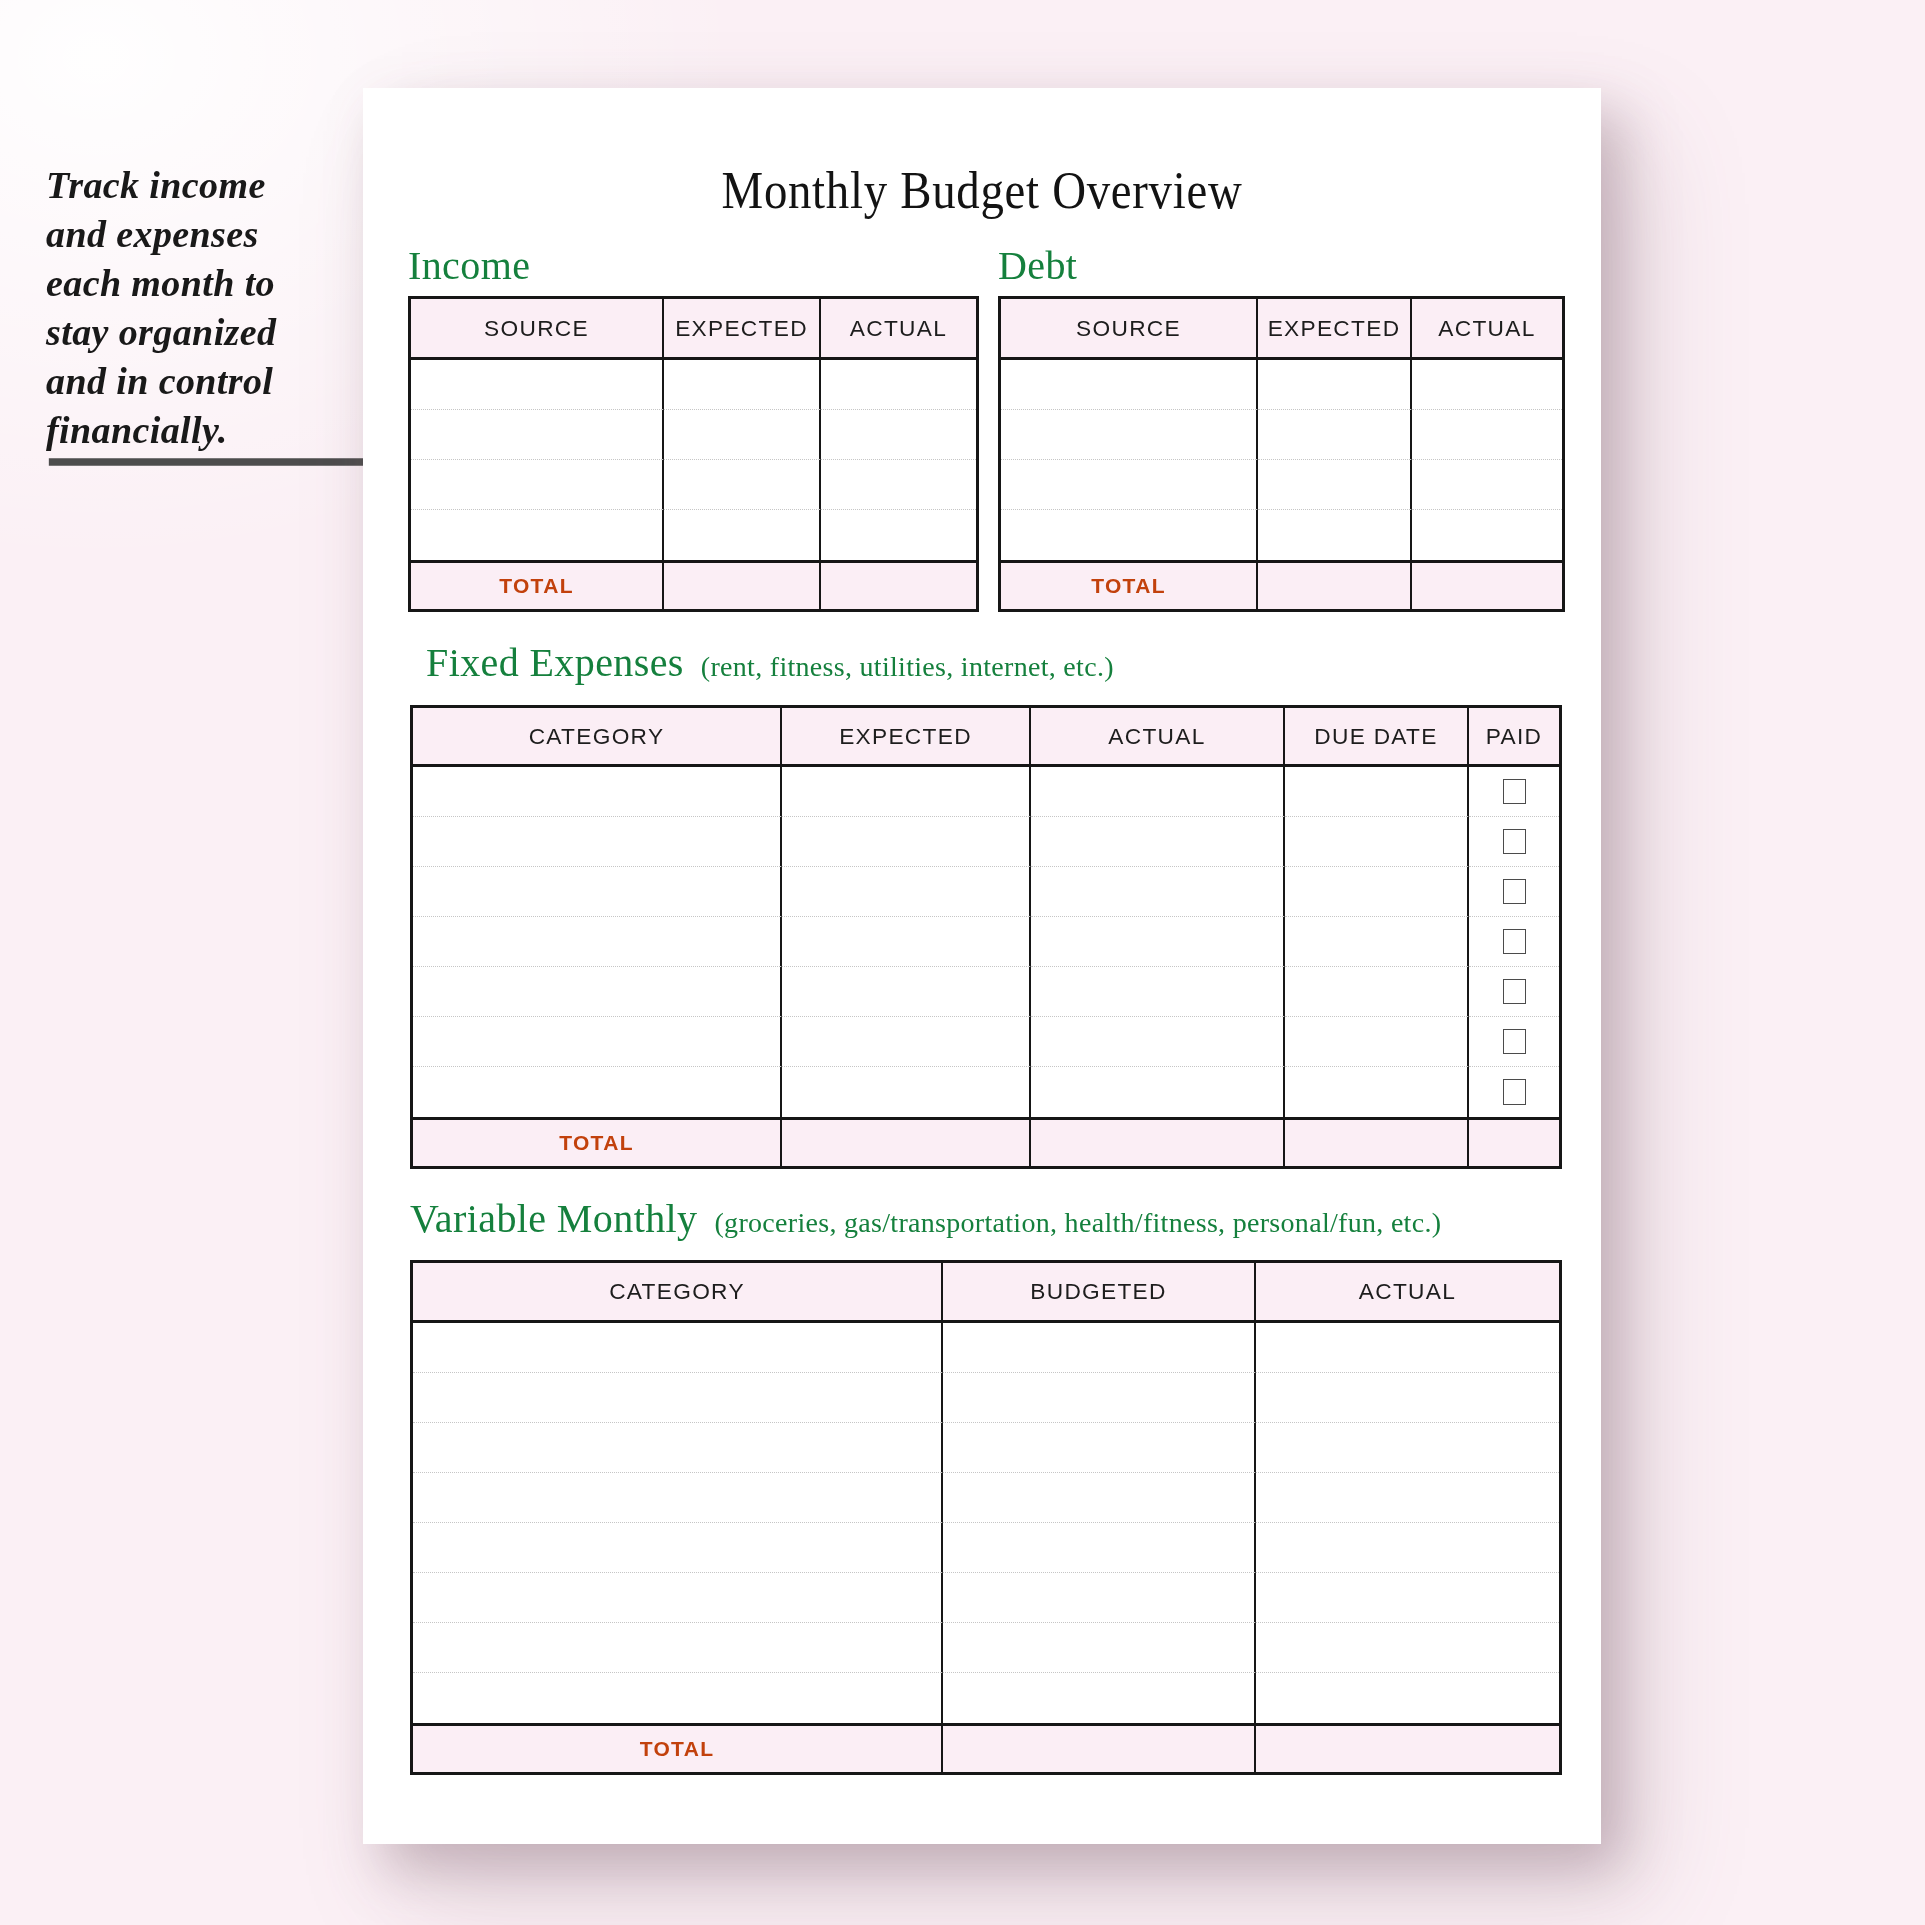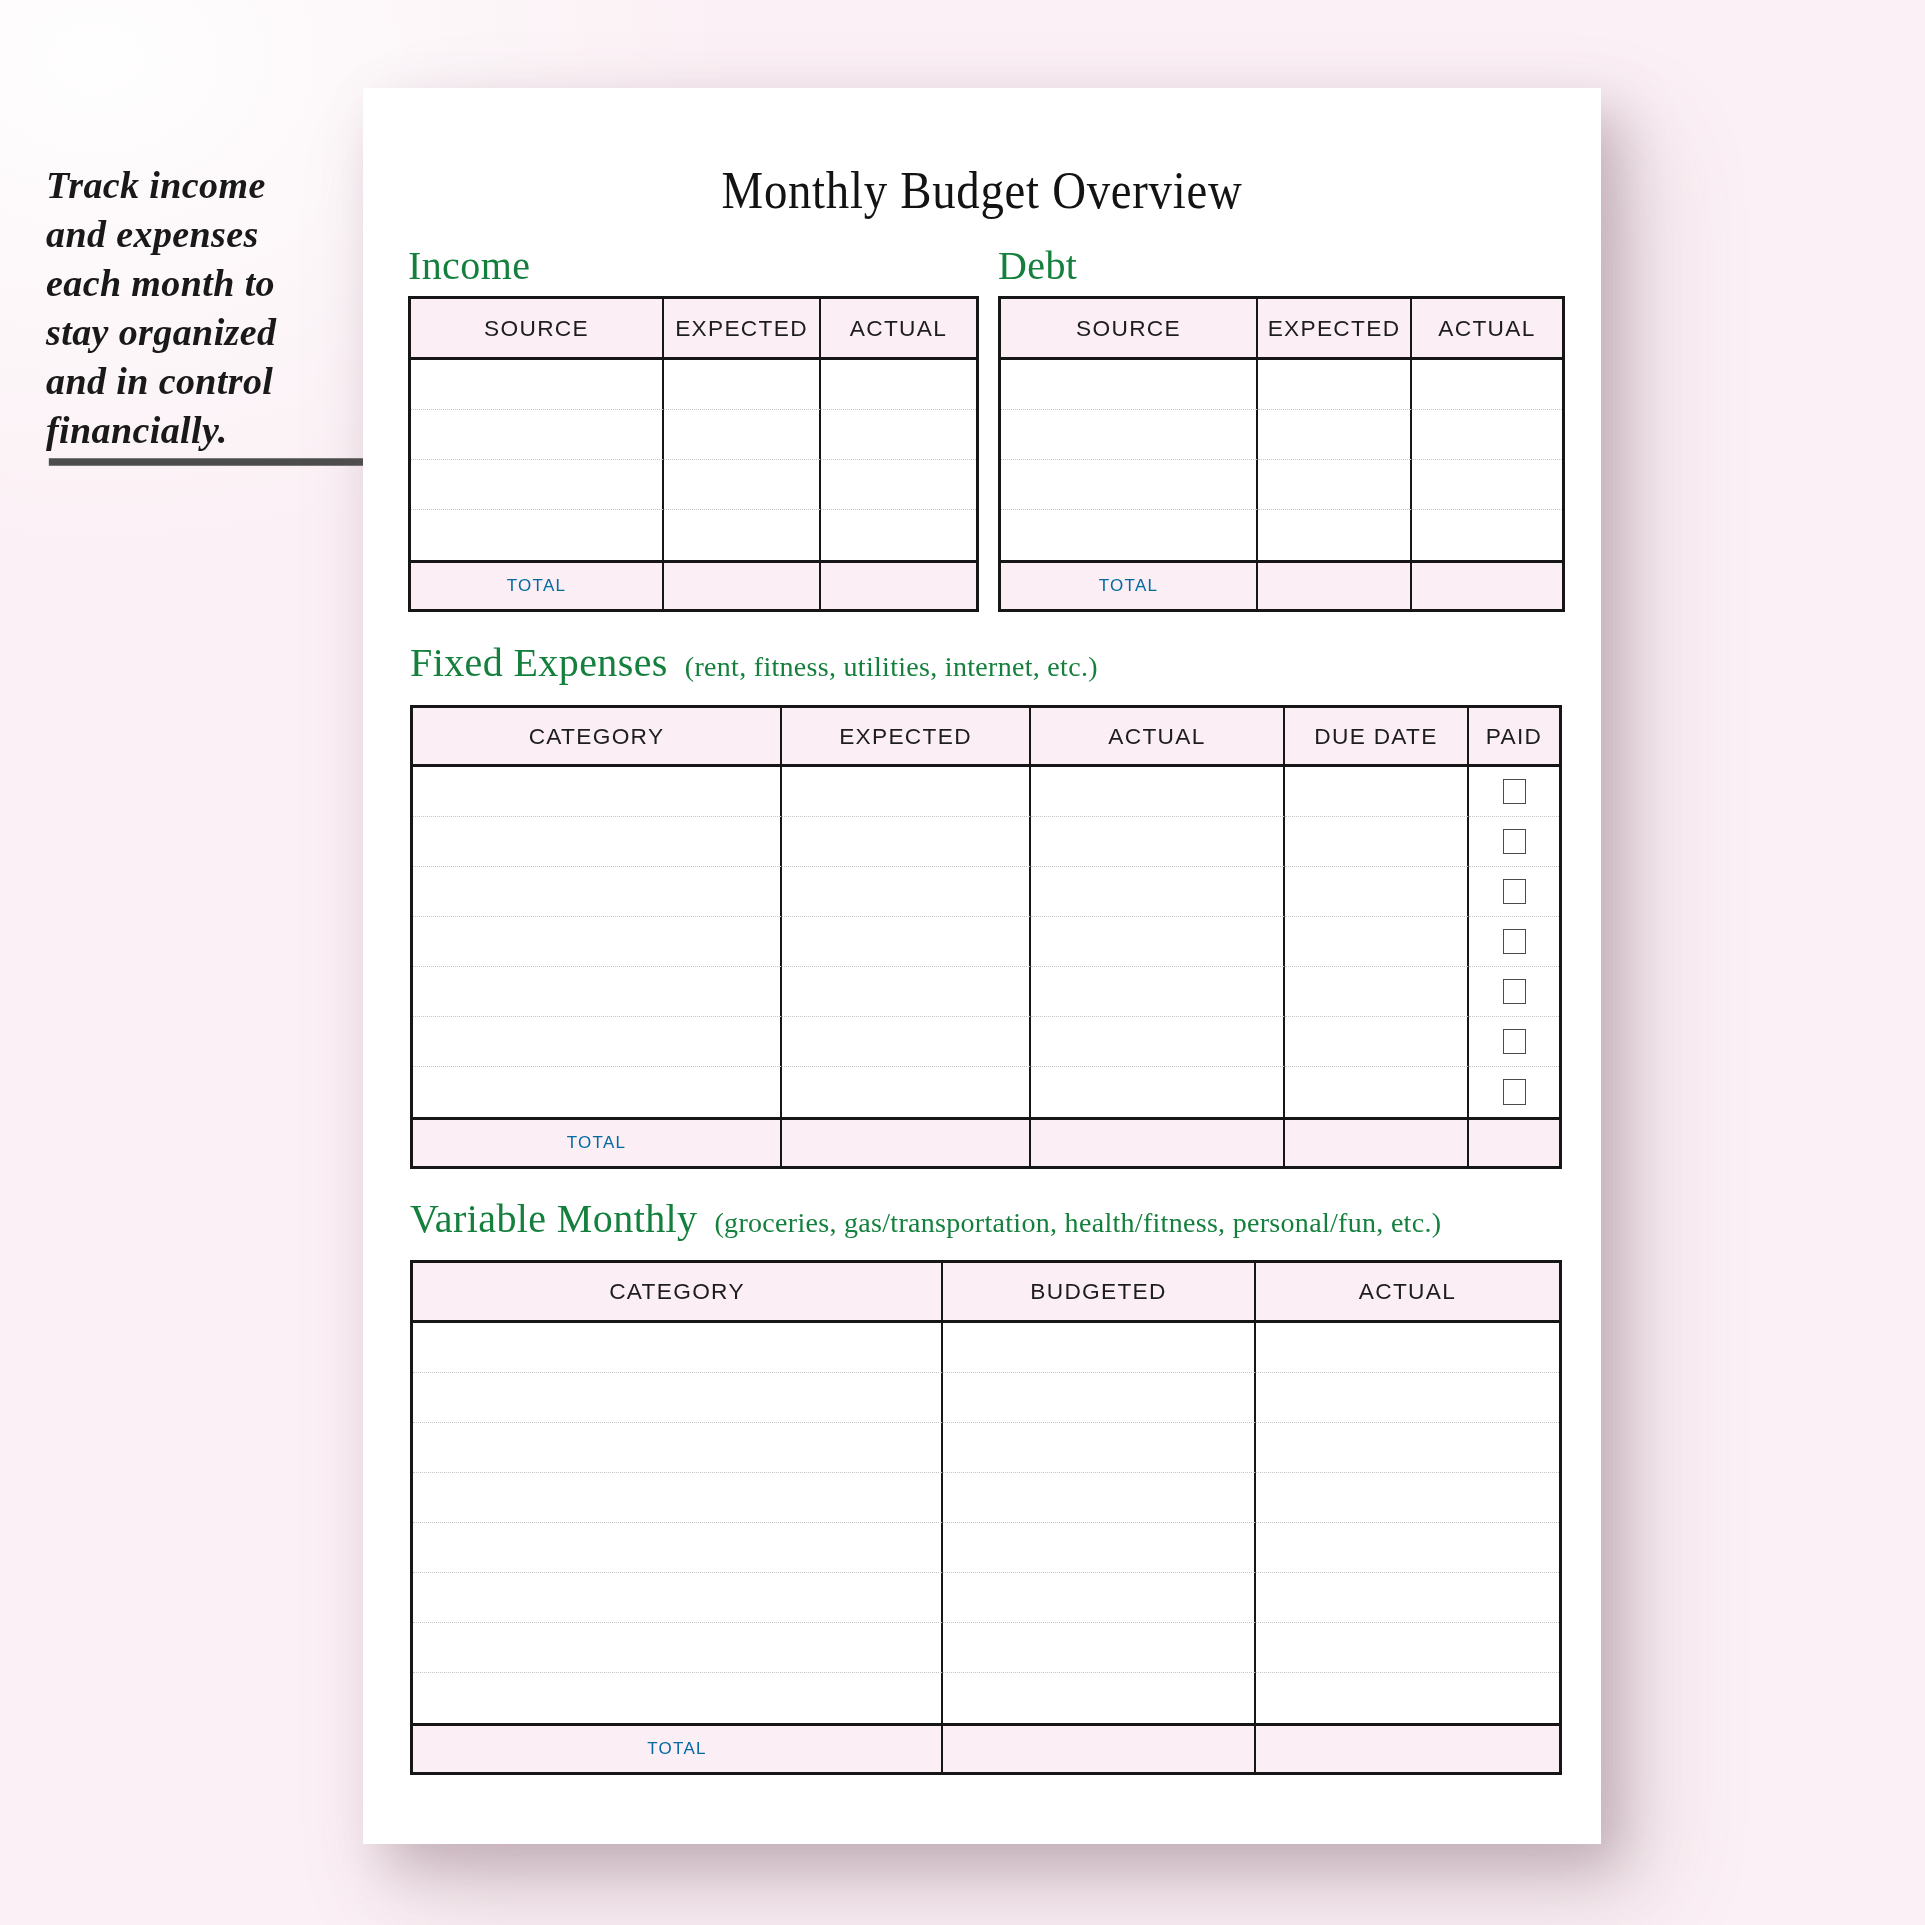--- a/index.html
+++ b/index.html
@@ -44,21 +44,21 @@
     box-sizing:border-box;border-right:2.5px solid #161616;
     display:flex;align-items:center;justify-content:center;
   }
   .trow>.tcell:last-child{border-right:none;}
   .thead{background:#fbeef5;border-bottom:3.4px solid #161616;}
   .thead .tcell{
     font-size:22.7px;letter-spacing:1.3px;color:#1d1d1d;
   }
   .rsep>.tcell{border-bottom:1.7px dotted #c6c6c6;}
   .ttotal{background:#fbeef5;border-top:3.4px solid #161616;}
-  .ttotal .tcell{font-size:17px;letter-spacing:1.3px;color:#0369a1;}
+  .ttotal .tcell{font-size:21px;letter-spacing:1.3px;color:#c2410c;font-weight:bold;}
   .checkbox{
     width:21px;height:23.5px;border:1.7px solid #4b4b4b;background:transparent;display:inline-block;
   }
 </style>
 </head>
 <body>
 
 <div class="canvas">
   <div class="bg-glow"></div>
 
@@ -147,21 +147,21 @@
           <div class="tcell"></div>
           <div class="tcell"></div>
         </div>
         <div class="trow ttotal" style="grid-template-columns: 257px 154px 1fr; height: 49px;">
           <div class="tcell">TOTAL</div>
           <div class="tcell"></div>
           <div class="tcell"></div>
         </div>
       </div>
 
-    <div class="section-heading" style="left:47px;top:551px">
+    <div class="section-heading" style="left:63px;top:551px">
       <span class="h-serif">Fixed Expenses</span>
       <span class="h-sub">(rent, fitness, utilities, internet, etc.)</span>
     </div>
 
     <div id="t-fixed" class="btable" style="left:47px;top:617px;width:1152px">
         <div class="trow thead" style="grid-template-columns: 369px 249px 254px 184px 1fr; height: 59px;">
           <div class="tcell">CATEGORY</div>
           <div class="tcell">EXPECTED</div>
           <div class="tcell">ACTUAL</div>
           <div class="tcell">DUE DATE</div>

